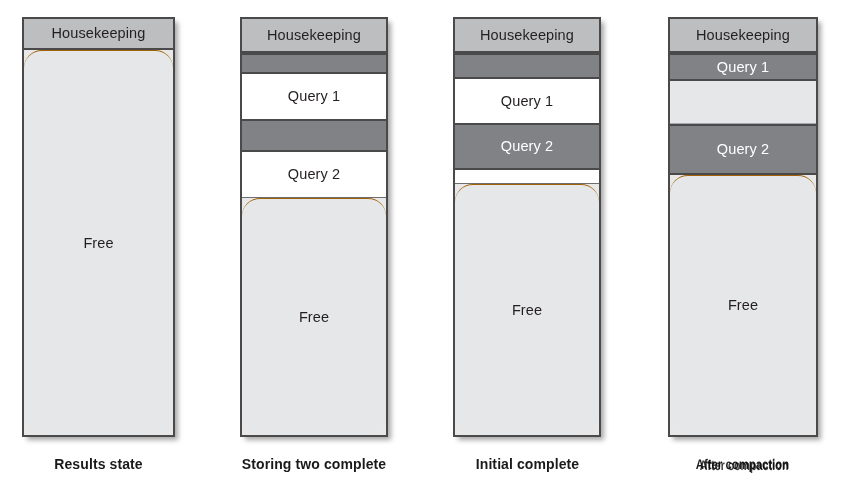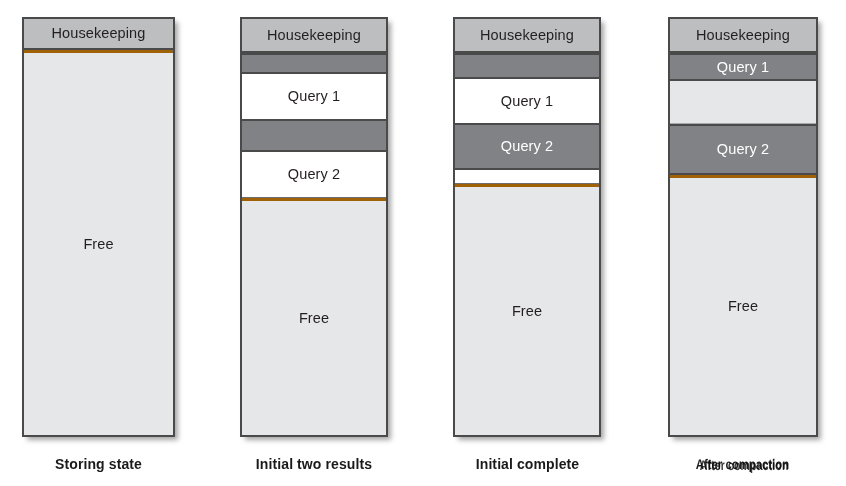--- a/index.html
+++ b/index.html
@@ -60,22 +60,23 @@
   }
   .band.white {
     background: #ffffff;
     border-bottom: 1px solid #6d6e71;
   }
   .band.white.nobot {
     border-bottom: none;
   }
   .band.free {
     background: #e6e7e8;
-    border-top: 3px solid #a16207;
+    border-top: 1px solid #a16207;
     flex: 1 1 auto;
+    border-radius: 18px;
   }
   .band.gap {
     background: #e6e7e8;
     border-bottom: 1px solid #a7a9ac;
   }
 
   .band.free .band-label,
   .band.gap .band-label {
     color: #231f20;
   }
@@ -125,21 +126,21 @@
 <div class="diagram">
 
   <div class="panel" style="left:22px; top:12px; width:153px; height:420px;">
     <div class="band header" style="height:7.5%;">
       <span class="band-label">Housekeeping</span>
     </div>
     <div class="band free" style="height:92.5%;">
       <span class="band-label">Free</span>
     </div>
   </div>
-  <div class="caption" style="left:22px; top:451px; width:153px;">Storing state</div>
+  <div class="caption" style="left:22px; top:451px; width:153px;">Results state</div>
 
   <div class="panel" style="left:240px; top:12px; width:148px; height:420px;">
     <div class="band header" style="height:8.2%;">
       <span class="band-label">Housekeeping</span>
     </div>
     <div class="band used" style="height:5.0%;">
       <span class="band-label"></span>
     </div>
     <div class="band white nobot" style="height:10.8%;">
       <span class="band-label">Query 1</span>
@@ -147,21 +148,21 @@
     <div class="band used" style="height:8.0%;">
       <span class="band-label"></span>
     </div>
     <div class="band white" style="height:11.0%;">
       <span class="band-label">Query 2</span>
     </div>
     <div class="band free" style="height:57.0%;">
       <span class="band-label">Free</span>
     </div>
   </div>
-  <div class="caption" style="left:230px; top:451px; width:168px;">Initial two results</div>
+  <div class="caption" style="left:230px; top:451px; width:168px;">Storing two complete</div>
 
   <div class="panel" style="left:453px; top:12px; width:148px; height:420px;">
     <div class="band header" style="height:8.2%;">
       <span class="band-label">Housekeeping</span>
     </div>
     <div class="band used" style="height:6.2%;">
       <span class="band-label"></span>
     </div>
     <div class="band white nobot" style="height:10.6%;">
       <span class="band-label">Query 1</span>

